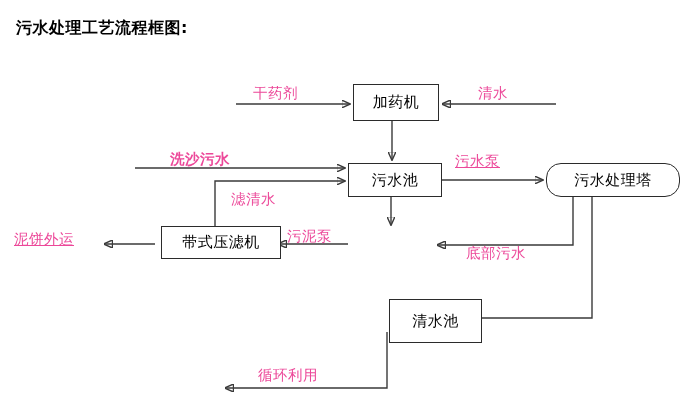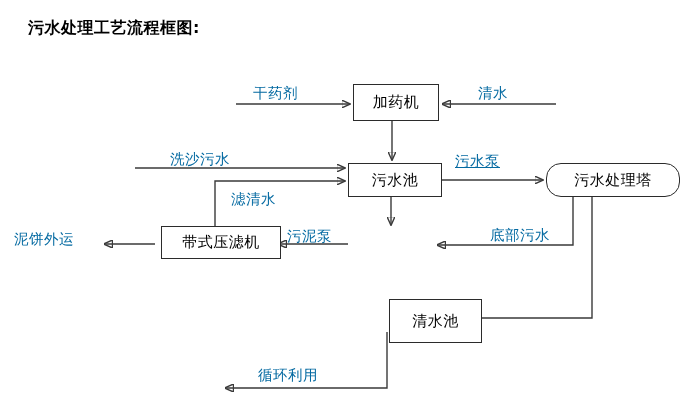--- a/index.html
+++ b/index.html
@@ -12,21 +12,21 @@
   }
   #canvas {
     position: relative;
     width: 700px;
     height: 420px;
     background: #ffffff;
     overflow: hidden;
   }
   .title {
     position: absolute;
-    left: 28px;
+    left: 16px;
     top: 18px;
     font-size: 16px;
     font-weight: bold;
     color: #000000;
     letter-spacing: 0.5px;
     white-space: nowrap;
   }
   .node {
     position: absolute;
     box-sizing: border-box;
@@ -36,21 +36,21 @@
     align-items: center;
     justify-content: center;
     font-size: 15px;
     color: #000000;
     white-space: nowrap;
     letter-spacing: 0.5px;
   }
   .edge-label {
     position: absolute;
     font-size: 14.5px;
-    color: #0369a1;
+    color: #ec4899;
     white-space: nowrap;
     letter-spacing: 0.5px;
   }
   svg.wires {
     position: absolute;
     left: 0;
     top: 0;
     width: 700px;
     height: 420px;
     pointer-events: none;
@@ -118,27 +118,27 @@
 
 
   <div class="node" style="left:341px; top:299px; width:93px; height:44px;margin-left:48px;">
     <span>清水池</span>
   </div>
 
   <div class="edge-label" style="left:253px; top:84px;">干药剂</div>
 
   <div class="edge-label" style="left:478px; top:84px;">清水</div>
 
-  <div class="edge-label" style="left:170px; top:150px;">洗沙污水</div>
+  <div class="edge-label" style="left:170px; top:150px;font-weight:bold;">洗沙污水</div>
 
   <div class="edge-label" style="left:455px; top:152px;text-decoration:underline;">污水泵</div>
 
   <div class="edge-label" style="left:231px; top:190px;">滤清水</div>
 
-  <div class="edge-label" style="left:14px; top:230px;">泥饼外运</div>
+  <div class="edge-label" style="left:14px; top:230px;text-decoration:underline;">泥饼外运</div>
 
   <div class="edge-label" style="left:287px; top:227px;">污泥泵</div>
 
-  <div class="edge-label" style="left:466px; top:226px;margin-left:24px;">底部污水</div>
+  <div class="edge-label" style="left:466px; top:244px;">底部污水</div>
 
   <div class="edge-label" style="left:258px; top:366px;">循环利用</div>
 
 </div>
 
 </body></html>

